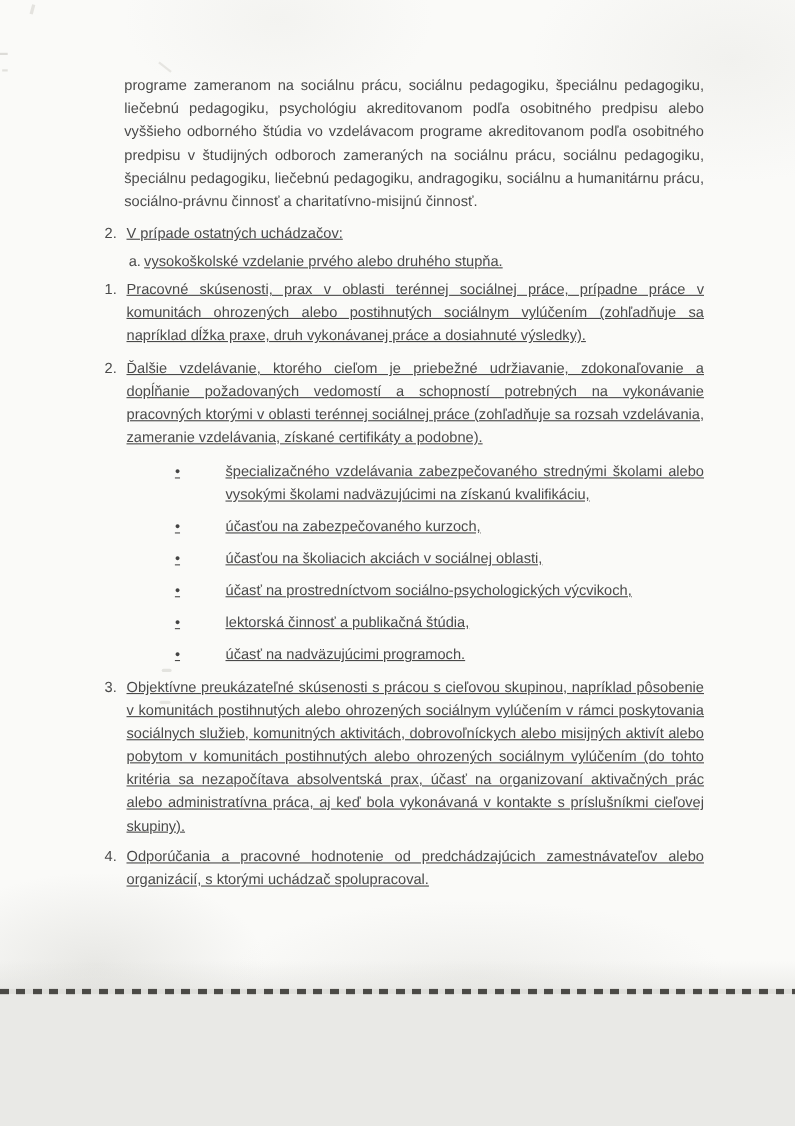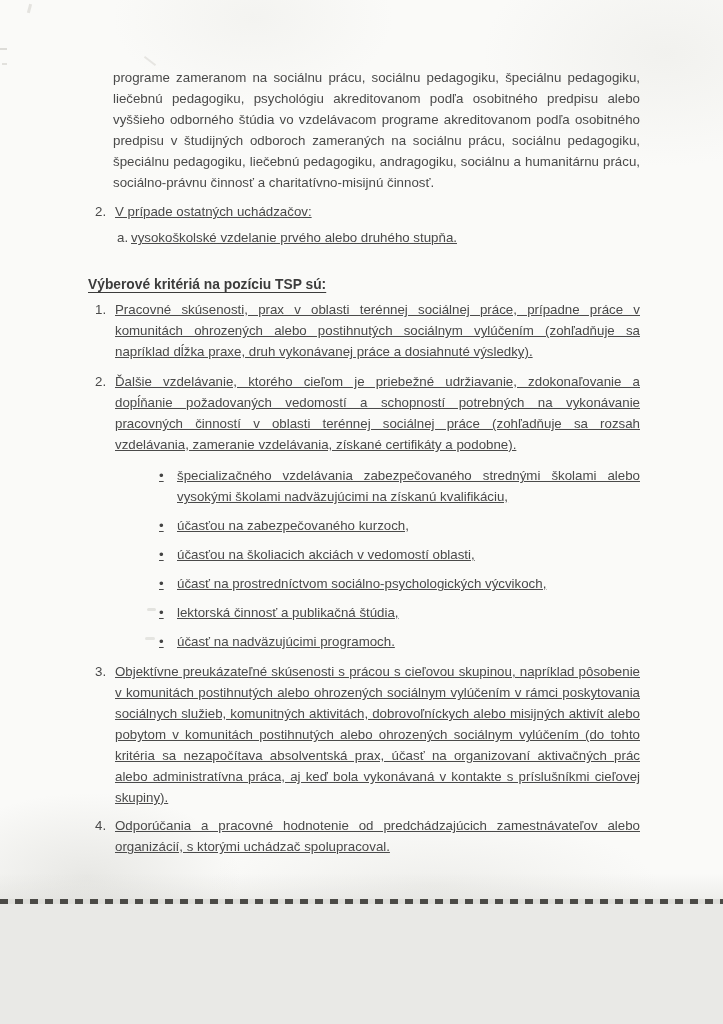--- a/index.html
+++ b/index.html
@@ -53,21 +53,21 @@
   .crit-2 { margin-top: 9px; }
   .crit-3 { margin-top: 9px; }
   .crit-4 { margin-top: 7px; }
 
   .subpara { margin-top: 8px; margin-left: 3px; }
 
   .bullets { margin-top: 10px; margin-left: 44px; }
   .bullet { display: flex; }
   .bullet + .bullet { margin-top: 8px; }
   .dot { width: 18px; flex-shrink: 0; color: #444; }
-  .b-text { flex: 1; min-width: 0; }
+  .b-text { flex: 1; min-width: 0; margin-left: 28px; }
 
   
   .edge-dashes {
     position: absolute; left: 0; right: 0; bottom: 0; height: 5px;
     background: repeating-linear-gradient(90deg,
       #4b4a46 0px, #4b4a46 8px,
       #dededa 8px, #dededa 15px);
   }
   .bottom-shade {
     position: absolute; left: 0; right: 0; bottom: 5px; height: 26px;
@@ -92,45 +92,42 @@
     <div class="num-row">
       <span class="num">2.</span>
       <div class="num-body justify">V prípade ostatných uchádzačov:</div>
     </div>
 
     <div class="sub-row">
       <span class="sub-marker">a.</span>
       <div class="num-body">vysokoškolské vzdelanie prvého alebo druhého stupňa.</div>
     </div>
 
-    <h2 class="heading">
-      <span>Výberové kritériá na pozíciu TSP sú:</span>
-    </h2>
 
     <div class="num-row crit-1">
       <span class="num">1.</span>
       <div class="num-body justify">Pracovné skúsenosti, prax v oblasti terénnej sociálnej práce, prípadne práce v komunitách ohrozených alebo postihnutých sociálnym vylúčením (zohľadňuje sa napríklad dĺžka praxe, druh vykonávanej práce a dosiahnuté výsledky).</div>
     </div>
 
     <div class="num-row crit-2">
       <span class="num">2.</span>
       <div class="num-body">
-        <div class="justify">Ďalšie vzdelávanie, ktorého cieľom je priebežné udržiavanie, zdokonaľovanie a dopĺňanie požadovaných vedomostí a schopností potrebných na vykonávanie pracovných činností v oblasti terénnej sociálnej práce (zohľadňuje sa rozsah vzdelávania, zameranie vzdelávania, získané certifikáty a podobne).</div>
+        <div class="justify">Ďalšie vzdelávanie, ktorého cieľom je priebežné udržiavanie, zdokonaľovanie a dopĺňanie požadovaných vedomostí a schopností potrebných na vykonávanie pracovných ktorými v oblasti terénnej sociálnej práce (zohľadňuje sa rozsah vzdelávania, zameranie vzdelávania, získané certifikáty a podobne).</div>
         <div class="bullets">
           <div class="bullet">
             <span class="dot">•</span>
             <span class="b-text justify">špecializačného vzdelávania zabezpečovaného strednými školami alebo vysokými školami nadväzujúcimi na získanú kvalifikáciu,</span>
           </div>
           <div class="bullet">
             <span class="dot">•</span>
             <span class="b-text justify">účasťou na zabezpečovaného kurzoch,</span>
           </div>
           <div class="bullet">
             <span class="dot">•</span>
-            <span class="b-text justify">účasťou na školiacich akciách v vedomostí oblasti,</span>
+            <span class="b-text justify">účasťou na školiacich akciách v sociálnej oblasti,</span>
           </div>
           <div class="bullet">
             <span class="dot">•</span>
             <span class="b-text justify">účasť na prostredníctvom sociálno-psychologických výcvikoch,</span>
           </div>
           <div class="bullet">
             <span class="dot">•</span>
             <span class="b-text justify">lektorská činnosť a publikačná štúdia,</span>
           </div>
           <div class="bullet">

